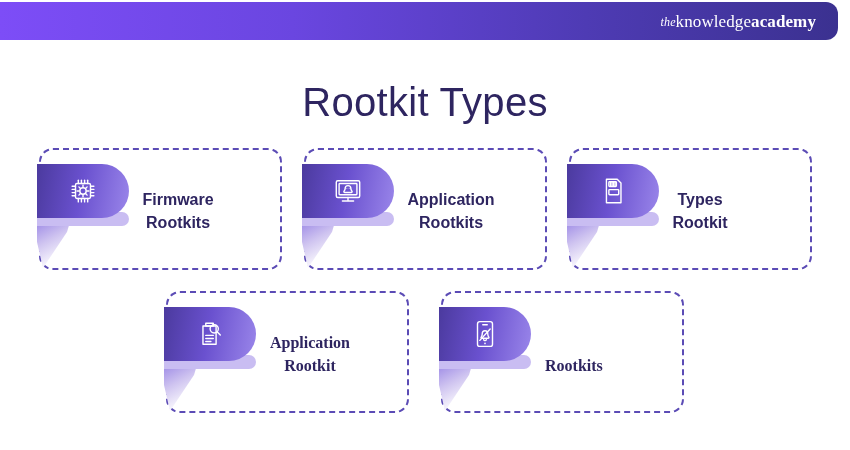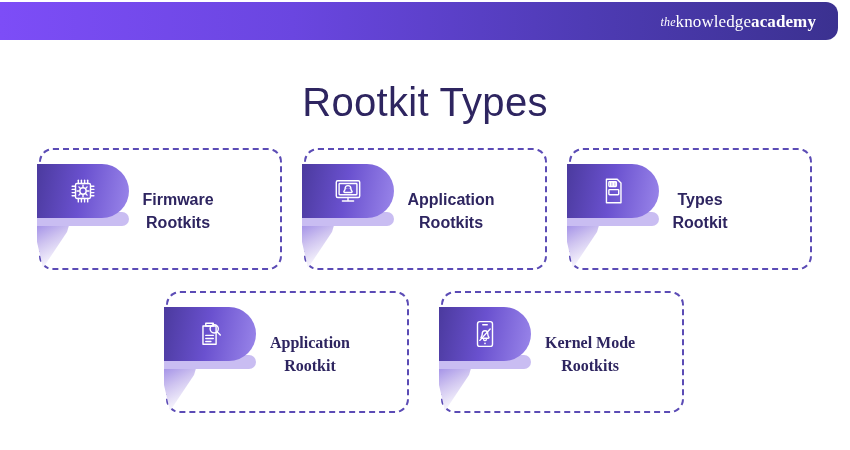--- a/index.html
+++ b/index.html
@@ -330,19 +330,19 @@
           <line x1="13.6" y1="6.2" x2="18.4" y2="6.2"></line>
           <circle cx="16" cy="26" r="0.9" fill="#ffffff" stroke="none"></circle>
           <path d="M12.6 20.6h6.8c.7 0 1.1-.7.7-1.2-.6-.8-1.1-1.6-1.1-3.1 0-2.1-1.3-3.7-3-3.7s-3 1.6-3 3.7c0 1.5-.5 2.3-1.1 3.1-.4.5 0 1.2.7 1.2z"></path>
           <path d="M14.6 22.1c.2.6.7 1 1.4 1s1.2-.4 1.4-1"></path>
           <line x1="10.5" y1="22.8" x2="21.5" y2="10.6"></line>
         </svg>
       </span>
     </div>
     <div class="card-label">
       <span>
-        <span>Kernel Mode</span><br>
+        <br>
         <span>Rootkits</span>
       </span>
     </div>
   </div>
 
 </div>
 
 </body></html>

